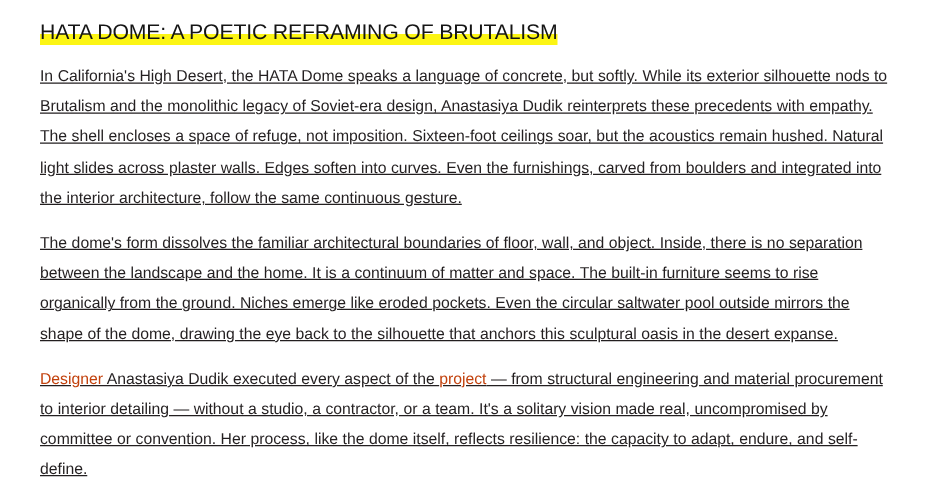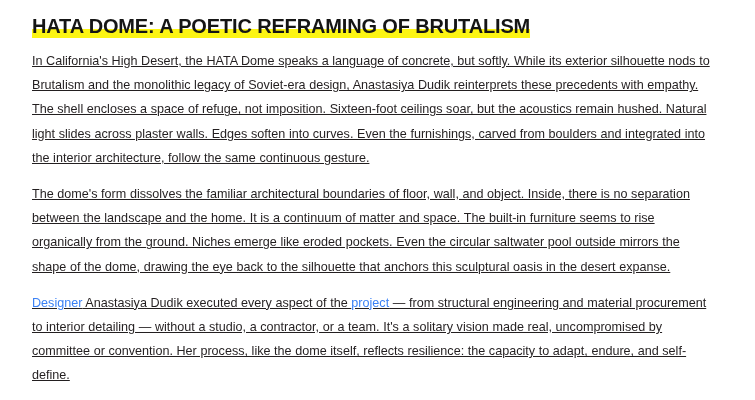--- a/index.html
+++ b/index.html
@@ -16,22 +16,22 @@
   }
   .page {
     position: relative;
     width: 755px;
     height: 400px;
     background: #ffffff;
     box-sizing: border-box;
     padding: 14px 45px 0 32px;
   }
   .doc-title {
-    font-size: 20px;
-    font-weight: bold;
+    font-size: 17px;
+    font-weight: normal;
     color: #151515;
     letter-spacing: -0.15px;
     line-height: 24px;
     margin: 0 0 11px 0;
     display: block;
   }
   .doc-title .hl {
     background-image: linear-gradient(to top, #fcf514 0px, #fcf514 9px, rgba(252,245,20,0) 9px);
     padding-bottom: 1px;
     display: inline;
@@ -48,21 +48,21 @@
     word-spacing: 0.1px;
     text-decoration: underline;
   }
   .para {
     margin: 0 0 12px 0;
   }
   .para:last-child {
     margin-bottom: 0;
   }
   .muted {
-    color: #3b82f6;
+    color: #c2410c;
   }
 </style>
 </head>
 <body>
 
 <div class="page">
 
   <h1 class="doc-title"><span class="hl">HATA DOME: A POETIC REFRAMING OF BRUTALISM</span></h1>
 
   <div class="body-text">

